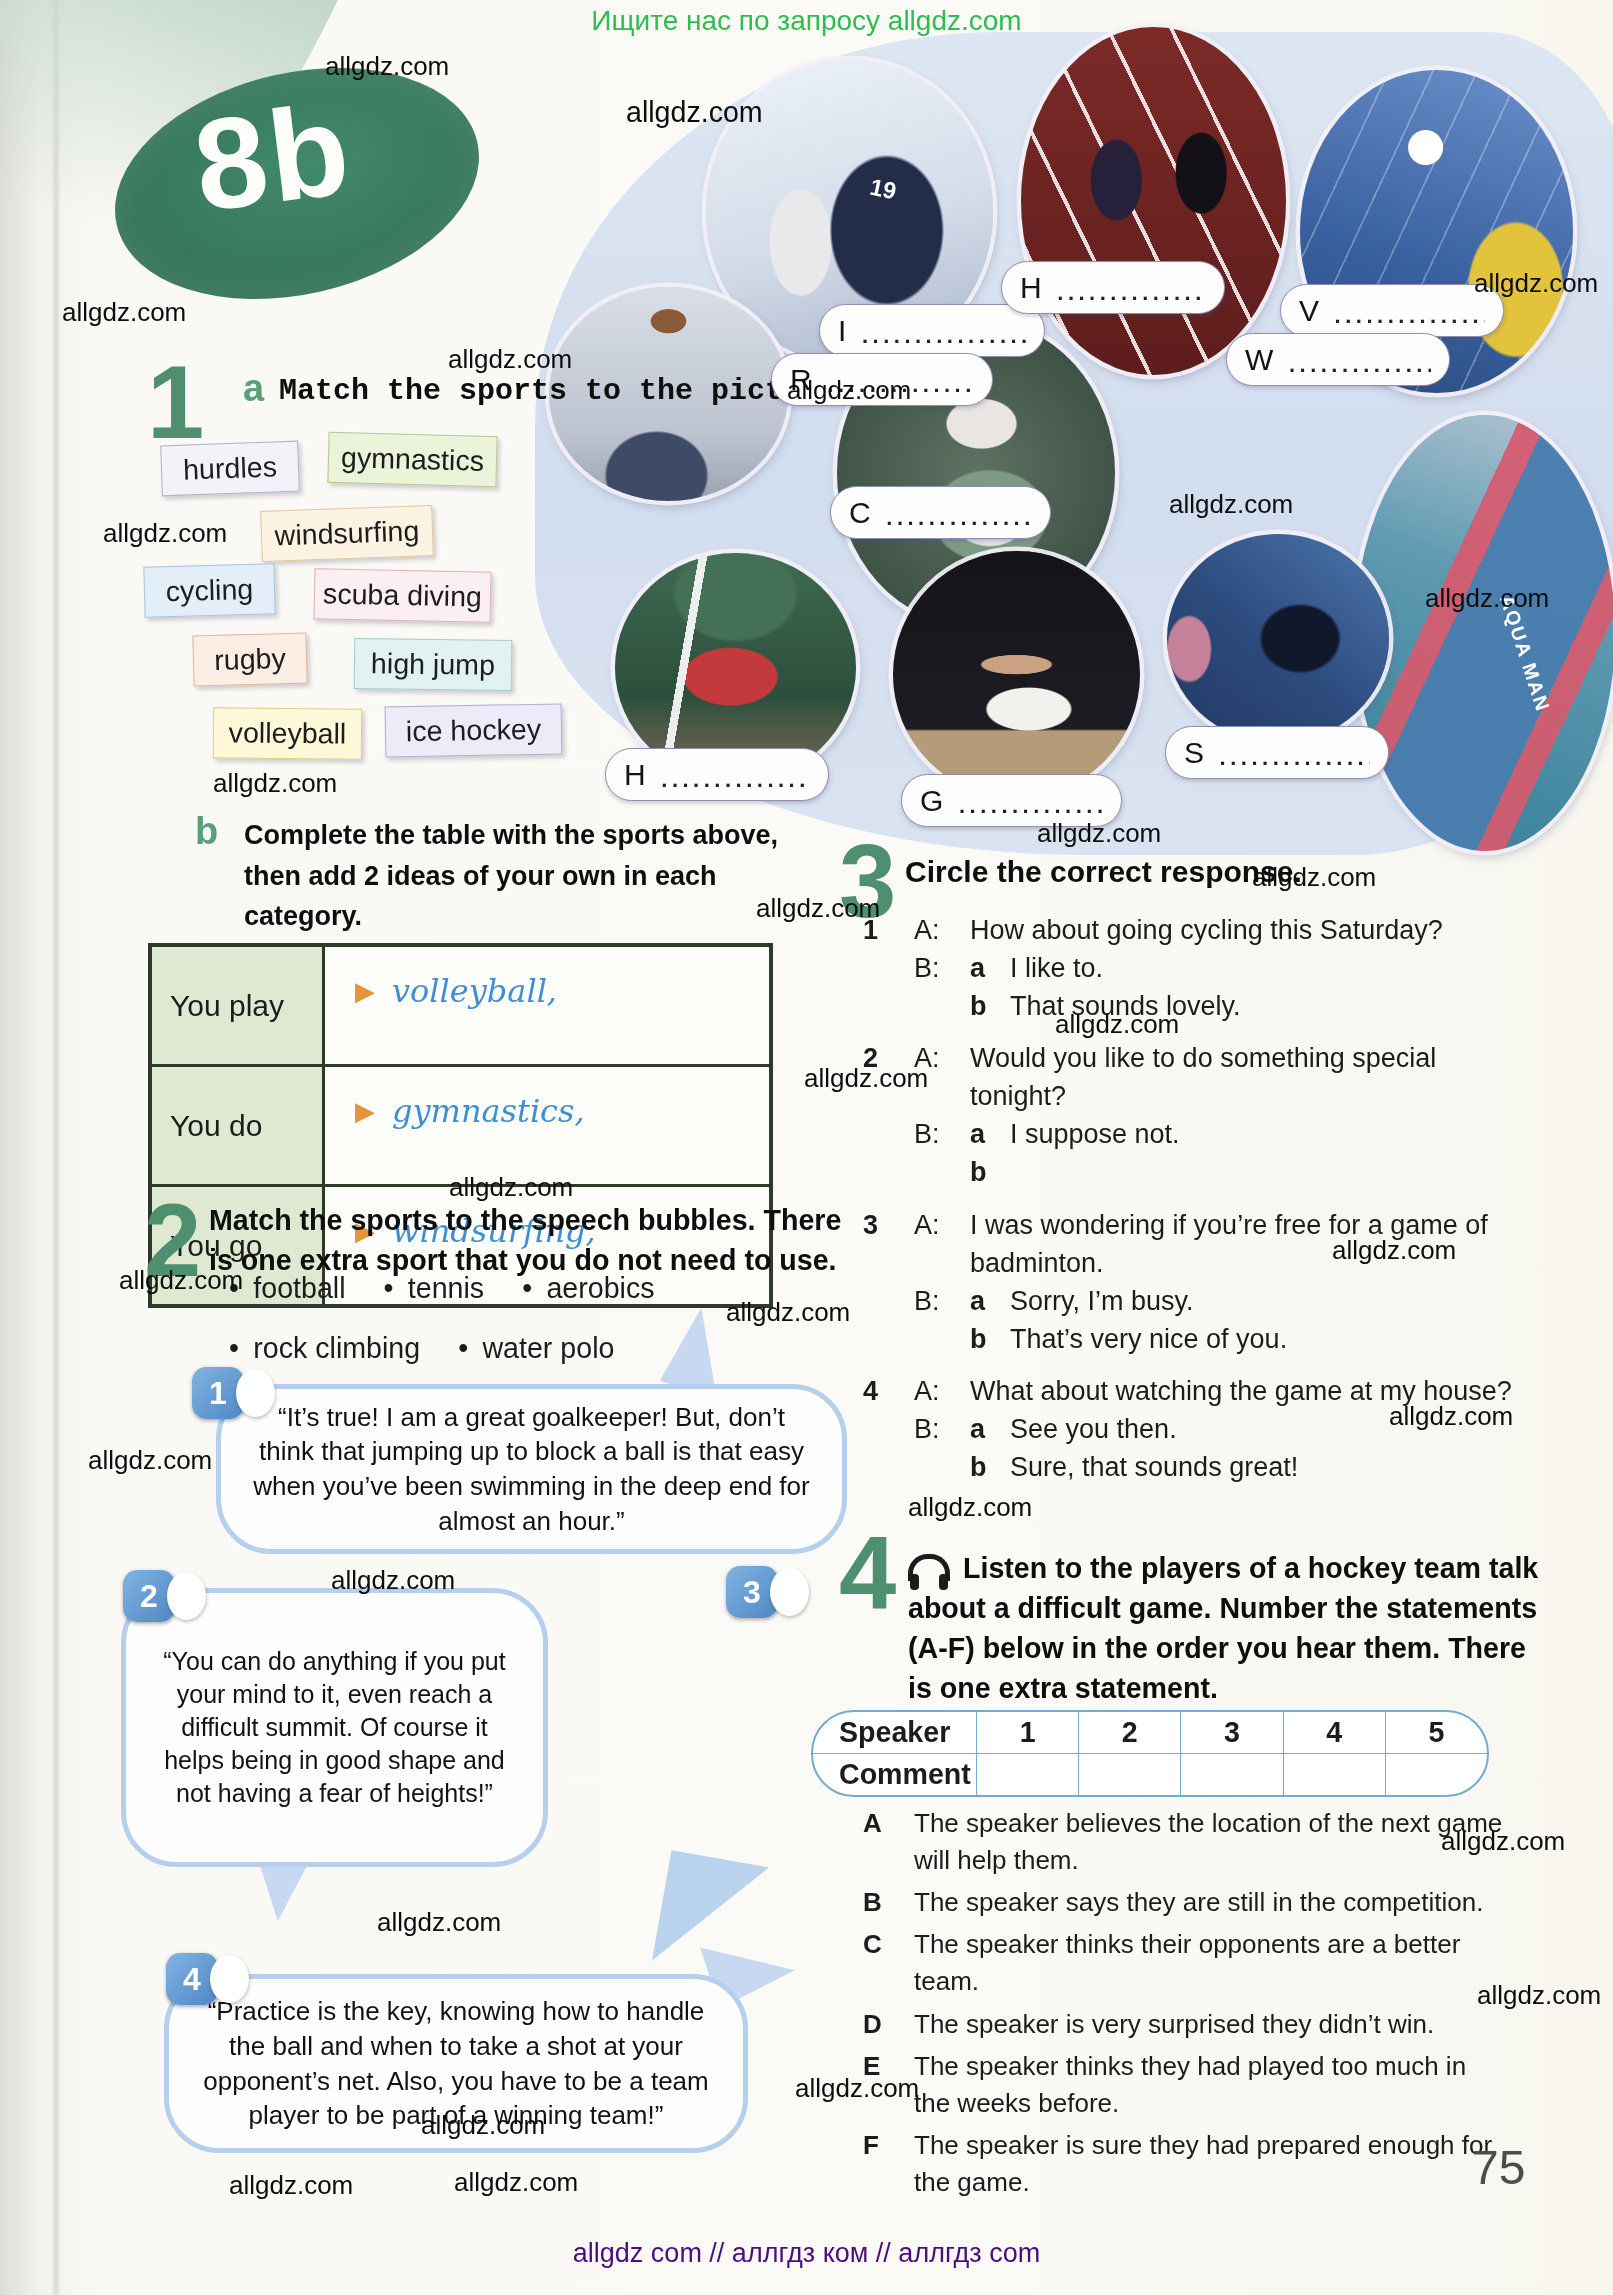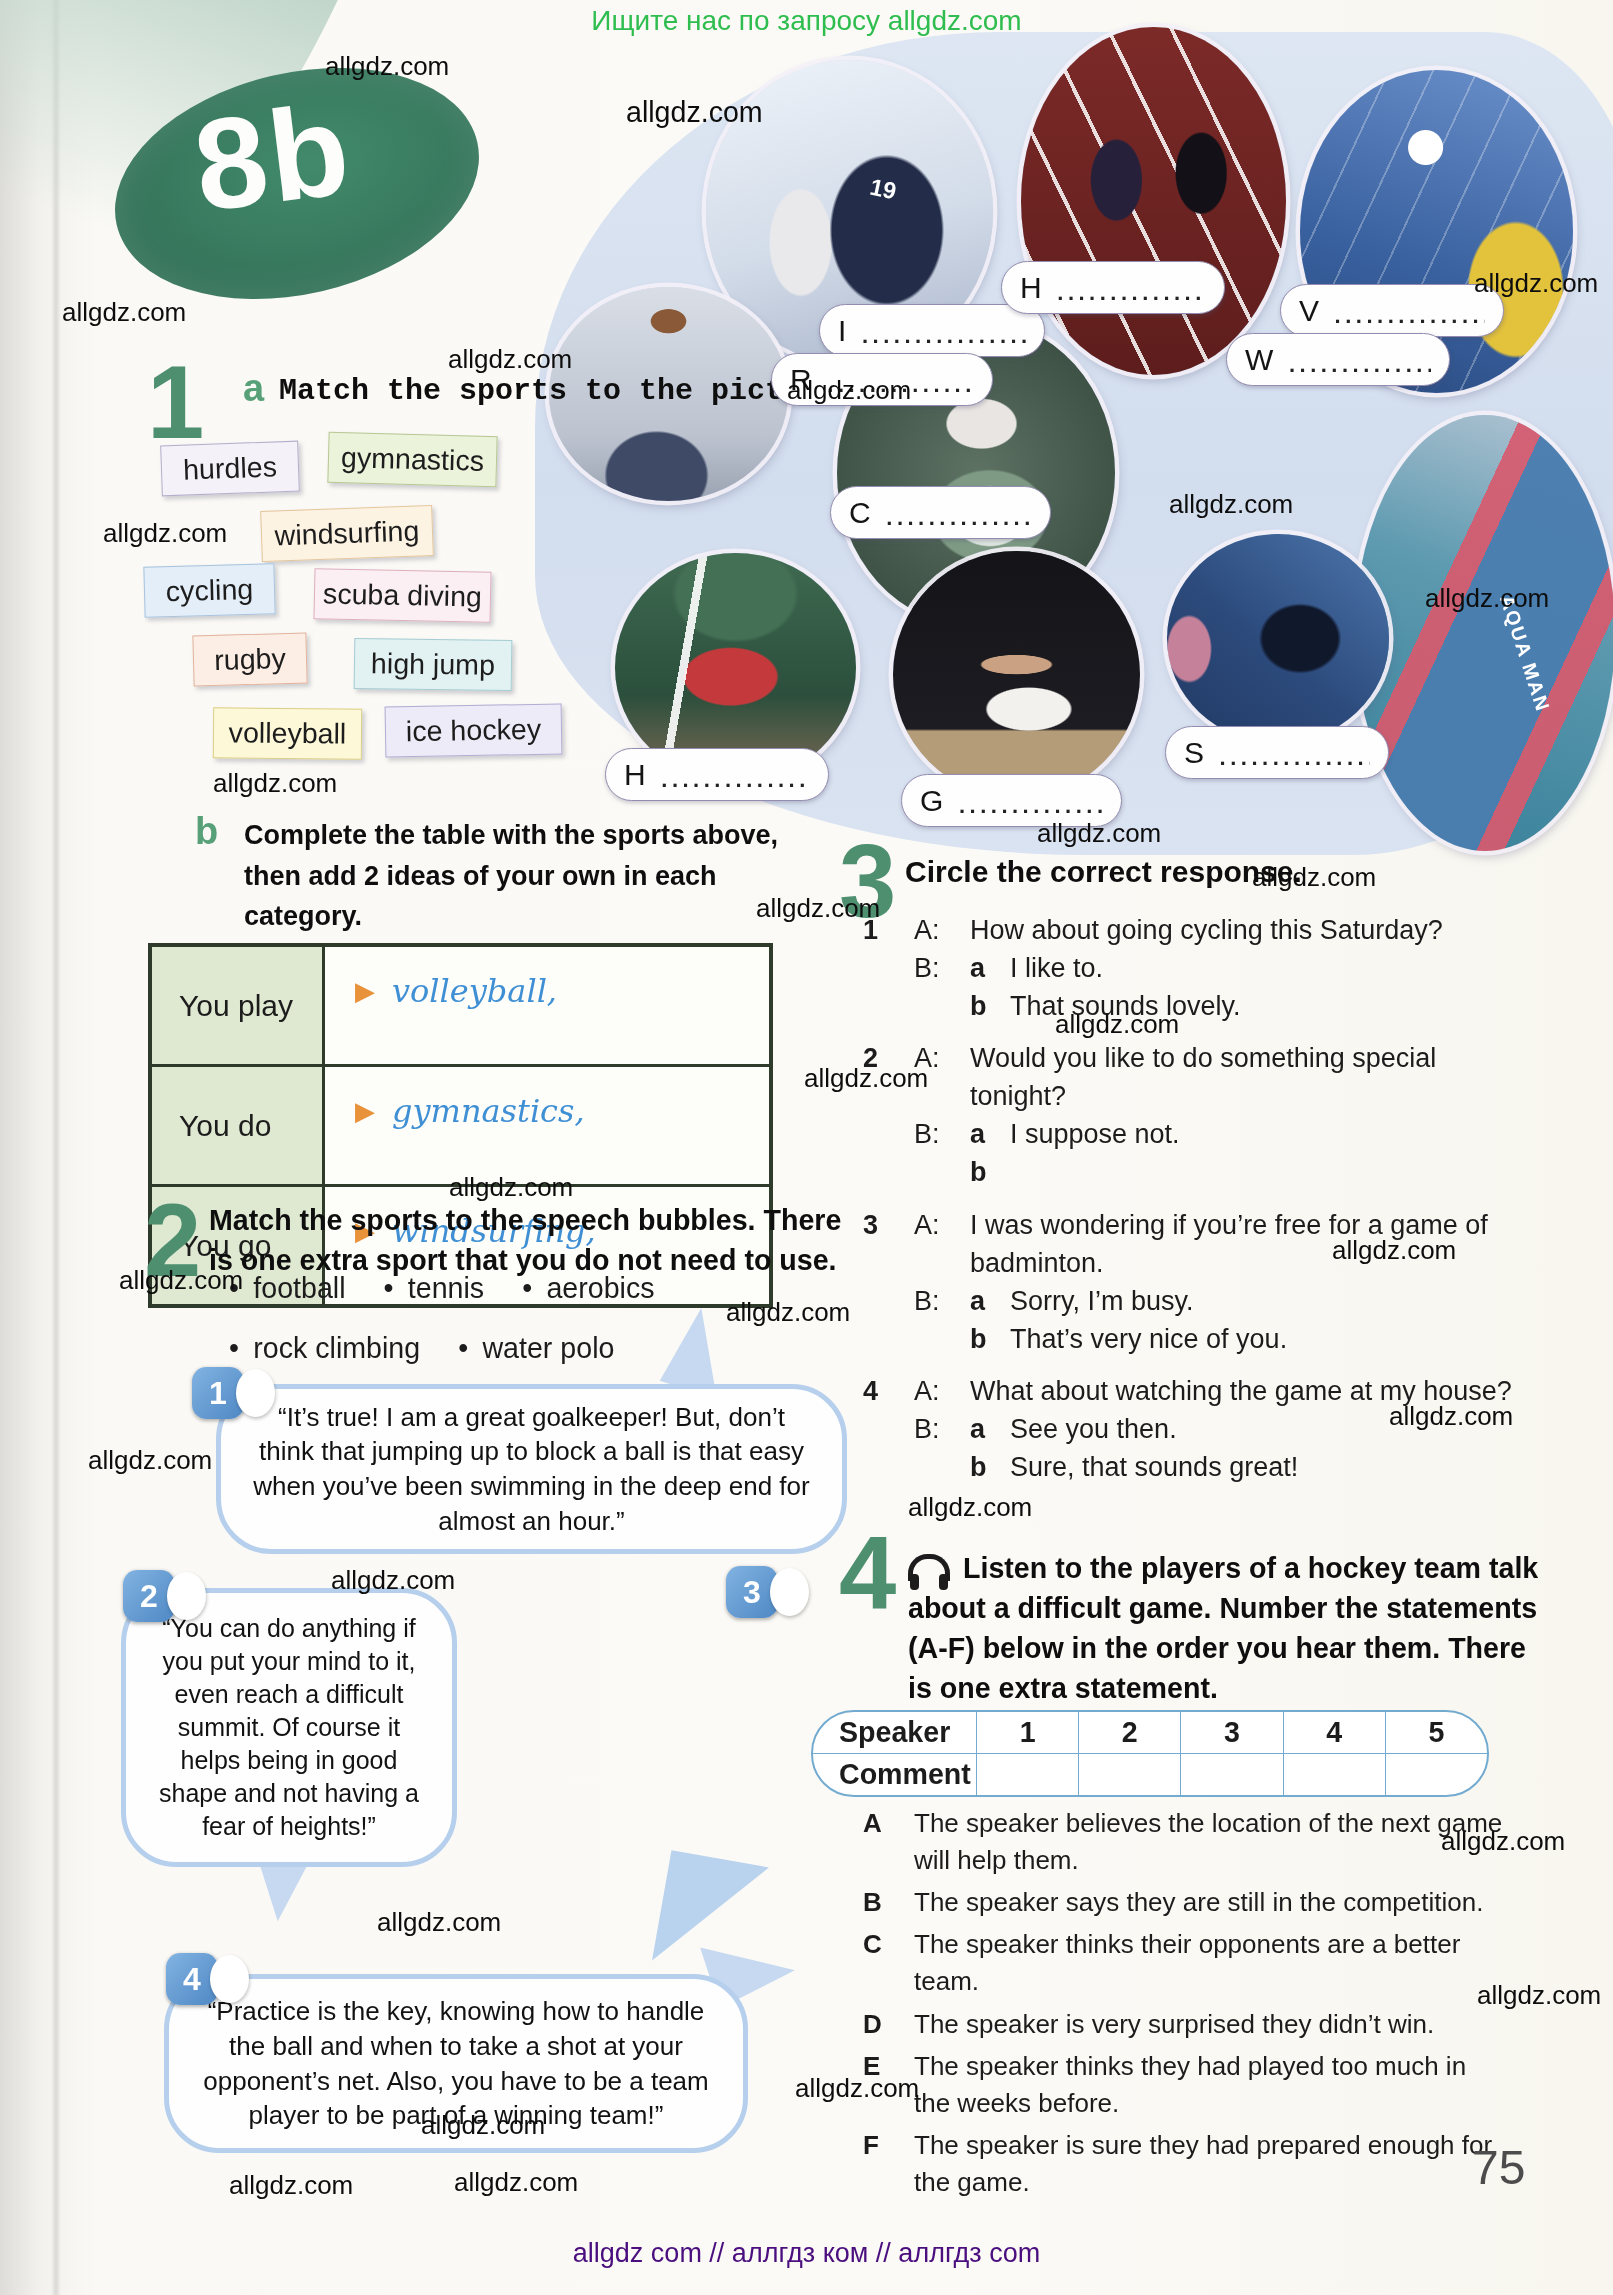--- a/index.html
+++ b/index.html
@@ -52,21 +52,21 @@
   .c5{background:#fdeee5;border-color:#e0b49e;}
   .c6{background:#e2f1f2;border-color:#a6cdd2;}
   .c7{background:#fdf8d8;border-color:#dbce88;}
   .c8{background:#edebf7;border-color:#b3add2;}
 
   
   .sports-table{position:absolute;left:148px;top:943px;width:625px;background:#fdfdfa;border:4.5px solid #2f3b2a;box-sizing:border-box;}
   .st-row{display:flex;border-bottom:3.2px solid #2f3b2a;height:117px;}
   .st-row:last-child{border-bottom:none;}
   .st-label{width:173px;min-width:173px;background:#dfe8d0;border-right:3.2px solid #2f3b2a;
-        display:flex;align-items:center;padding-left:27px;box-sizing:border-box;font-size:30px;}
+        display:flex;align-items:center;padding-left:18px;box-sizing:border-box;font-size:30px;}
   .st-value{flex:1;display:flex;align-items:flex-start;padding:25px 0 0 30px;gap:17px;}
   .st-arrow{color:#e8923a;font-size:26px;padding-top:3.9px;}
   .st-word{font-family:"DejaVu Serif",serif;font-style:italic;font-size:32px;color:#3f8fd4;}
 
   
   .bullet-row{position:absolute;font-size:28.6px;display:flex;gap:38px;}
   .bullet-row .b{margin-right:14.3px;}
   .bubble{position:absolute;background:#fefefe;border:5.8px solid #b5cfec;border-radius:55px;
         display:flex;align-items:center;justify-content:center;text-align:center;color:#121212;
         padding:15.6px 27px;box-sizing:border-box;z-index:4;}
@@ -268,21 +268,21 @@
   <div class="tail" style="left:671px;top:1310px;border-left:17px solid transparent;border-right:43px solid transparent;border-bottom:82px solid #c6d9f0;transform:rotate(18deg);"></div>
   <div class="bubble" style="left:216px;top:1384px;width:631px;height:170px;font-size:26px;line-height:1.33;">
     <span>“It’s true! I am a great goalkeeper! But, don’t think that jumping up to block a ball is that easy when you’ve been swimming in the deep end for almost an hour.”</span>
   </div>
   <div class="badge" style="left:192px;top:1367px;">
     <span class="bn">1</span>
     <span class="bo"></span>
   </div>
 
   <div class="tail" style="left:262px;top:1854px;border-top:65px solid #c6d9f0;border-left:11.7px solid transparent;border-right:47px solid transparent;transform:rotate(-8deg);"></div>
-  <div class="bubble" style="left:121px;top:1588px;width:336px;height:279px;font-size:25px;line-height:1.32;">
+  <div class="bubble" style="left:121px;top:1588px;width:427px;height:279px;font-size:25px;line-height:1.32;">
     <span>“You can do anything if you put your mind to it, even reach a difficult summit. Of course it helps being in good shape and not having a fear of heights!”</span>
   </div>
   <div class="badge" style="left:123px;top:1570px;">
     <span class="bn">2</span>
     <span class="bo"></span>
   </div>
 
   <div class="tail" style="left:661px;top:1858px;border-top:112px solid #b9d2ee;border-right:99px solid transparent;transform:rotate(10deg);"></div>
   <div class="badge" style="left:726px;top:1566px;">
     <span class="bn">3</span>

